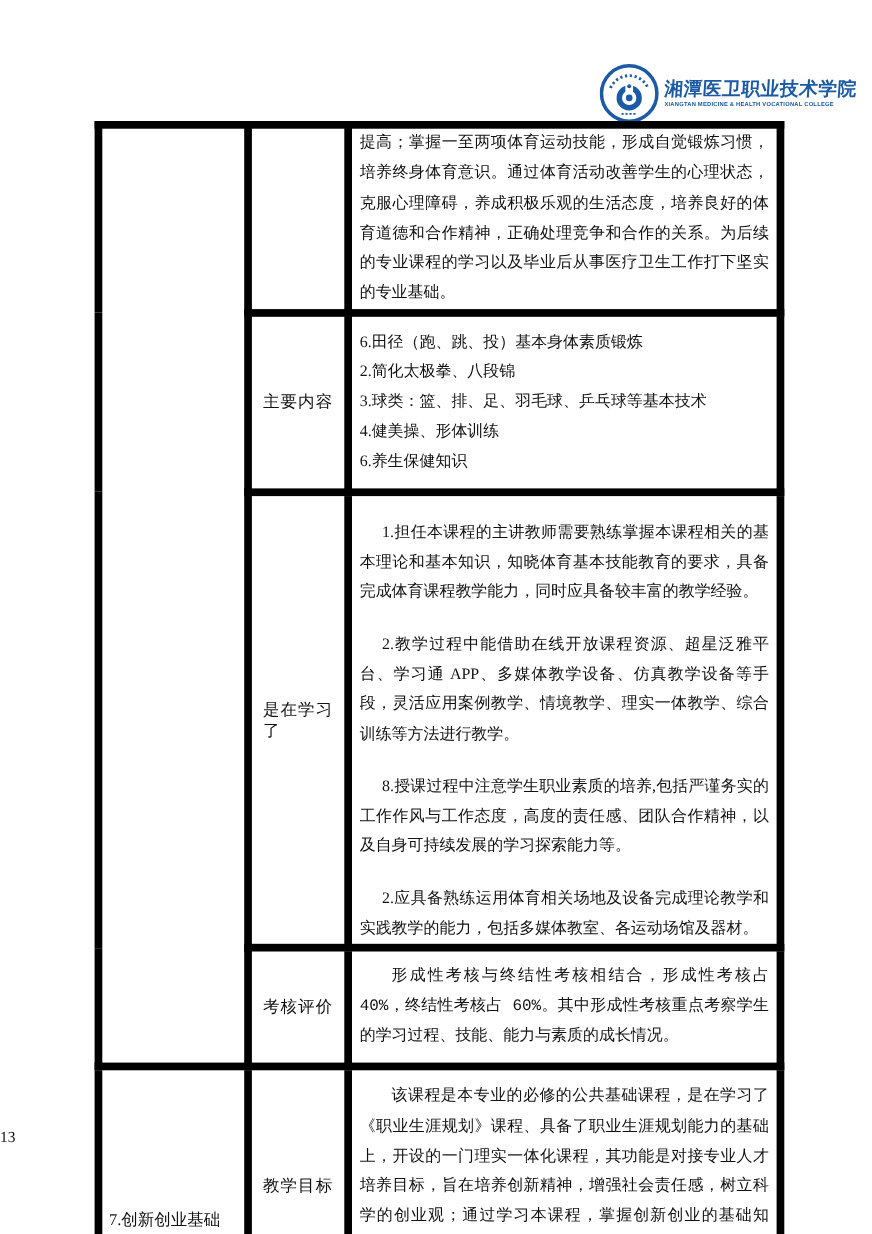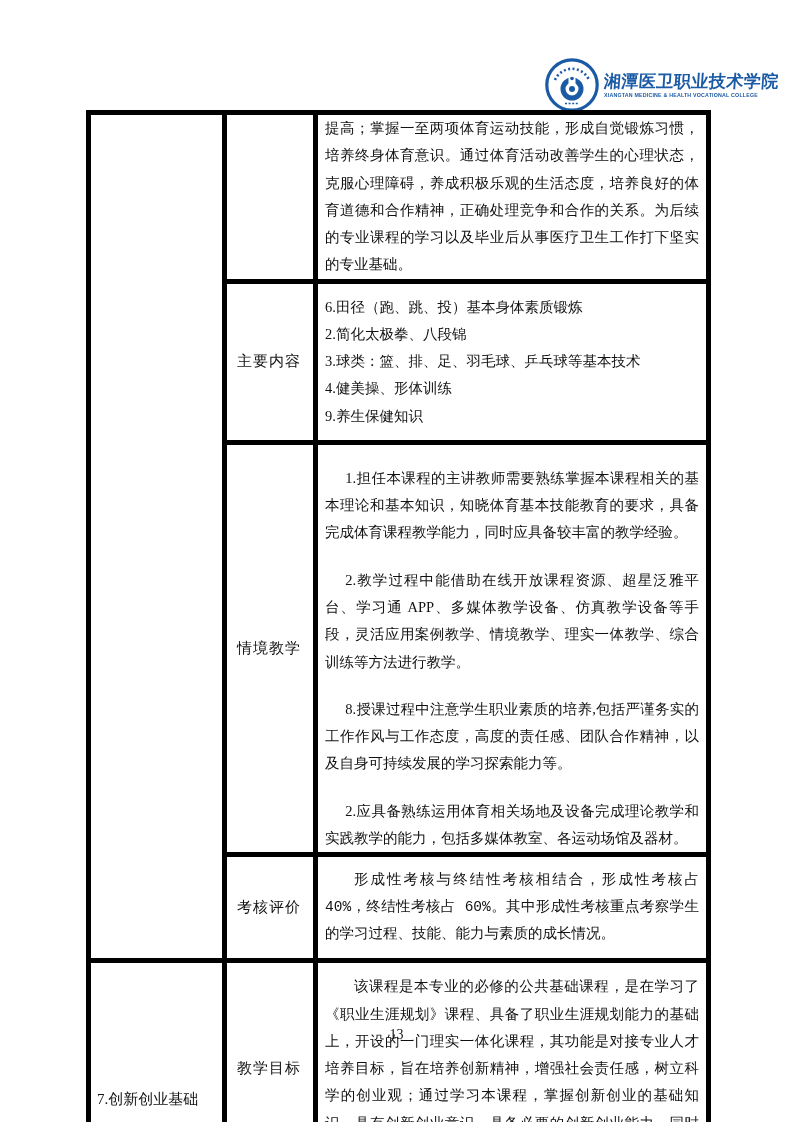--- a/index.html
+++ b/index.html
@@ -25,21 +25,21 @@
     transform:scale(0.66);transform-origin:left top;letter-spacing:0.3px;
     font-family:"Liberation Sans",sans-serif;line-height:9px;
   }
 
   
   table.doc-table{
     position:absolute;left:86px;top:110px;width:620px;
     border-collapse:collapse;table-layout:fixed;
   }
   .doc-table td{
-    border:5px solid #000000;
+    border:7px solid #000000;
     vertical-align:middle;
     font-size:14px;
   }
   td.course-cell{padding:0 4px 0 6px;text-align:left;font-size:15px;line-height:22px;}
   td.label-cell{padding:10px;text-align:left;font-size:15px;letter-spacing:1px;}
   td.content-cell{padding:0 7px;}
   .content-cell p{
     margin:0;text-align:justify;line-height:27.3px;font-size:14.5px;
   }
   p.num-indent{text-indent:1.4em;margin-top:20px;}
@@ -47,21 +47,21 @@
   tr.r0 td{height:137px;}
   tr.r1 td{height:136px;}
   tr.r2 td{height:322px;}
   tr.r3 td{height:81px;font-family:Liberation Mono, monospace;}
   tr.r4 td{height:191px;}
   tr.r5 td{height:30px;}
 
   
   .page-number{
     position:absolute;top:1027px;left:0;width:793px;
-    text-align:center;font-size:14px;color:#111;
+    font-size:14px;color:#111;
   }
 </style>
 </head>
 <body>
 
 <div class="page">
 
   <div class="logo">
     <span>
       <svg class="emblem" viewBox="0 0 54 54" xmlns="http://www.w3.org/2000/svg">
@@ -102,27 +102,27 @@
 
       <tr class="r1">
         <td class="label-cell">
           <span>主要内容</span>
         </td>
         <td class="content-cell">
           <p>6.田径（跑、跳、投）基本身体素质锻炼</p>
           <p>2.简化太极拳、八段锦</p>
           <p>3.球类：篮、排、足、羽毛球、乒乓球等基本技术</p>
           <p>4.健美操、形体训练</p>
-          <p>9.养生保健知识</p>
+          <p>6.养生保健知识</p>
         </td>
       </tr>
 
       <tr class="r2">
         <td class="label-cell">
-          <span>情境教学</span>
+          <span>是在学习了</span>
         </td>
         <td class="content-cell">
           <p class="num-indent">1.担任本课程的主讲教师需要熟练掌握本课程相关的基本理论和基本知识，知晓体育基本技能教育的要求，具备完成体育课程教学能力，同时应具备较丰富的教学经验。</p>
           <p class="num-indent">2.教学过程中能借助在线开放课程资源、超星泛雅平台、学习通 APP、多媒体教学设备、仿真教学设备等手段，灵活应用案例教学、情境教学、理实一体教学、综合训练等方法进行教学。</p>
           <p class="num-indent">8.授课过程中注意学生职业素质的培养,包括严谨务实的工作作风与工作态度，高度的责任感、团队合作精神，以及自身可持续发展的学习探索能力等。</p>
           <p class="num-indent">2.应具备熟练运用体育相关场地及设备完成理论教学和实践教学的能力，包括多媒体教室、各运动场馆及器材。</p>
         </td>
       </tr>
 
       <tr class="r3">

